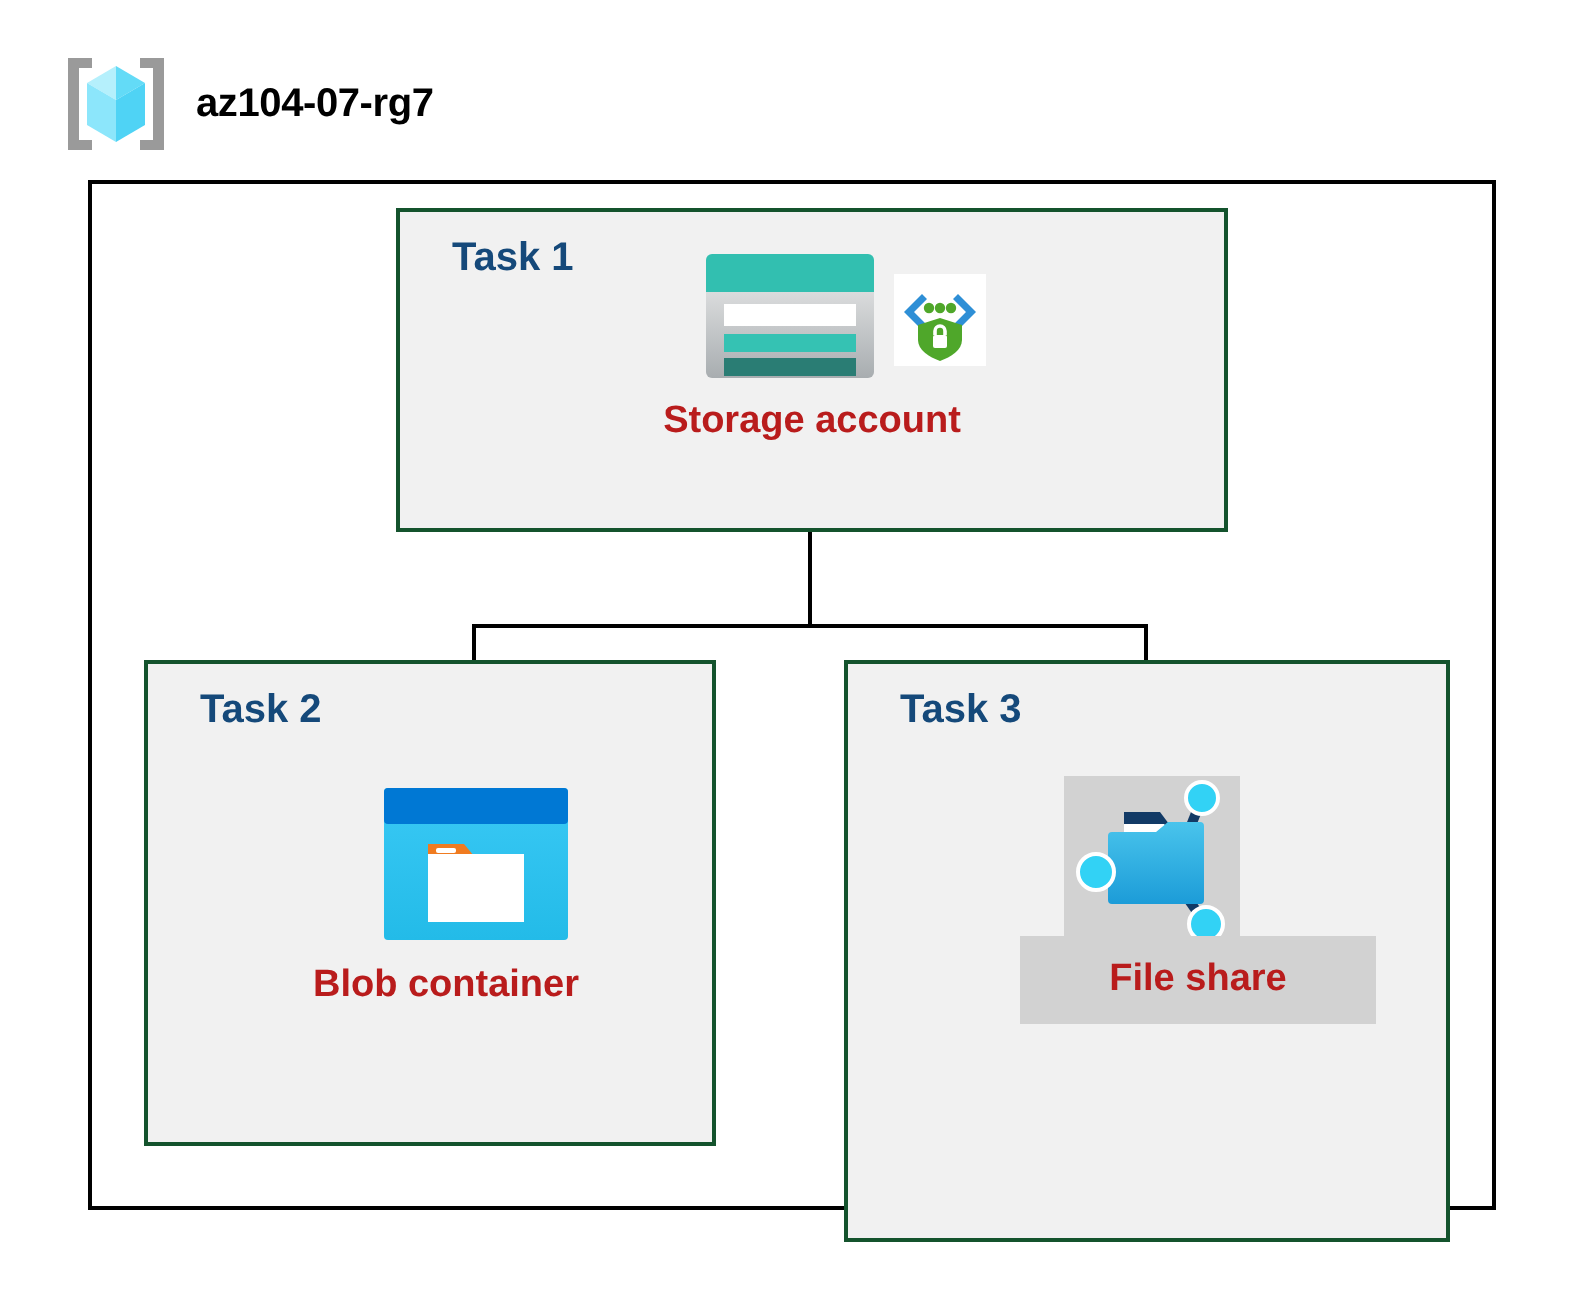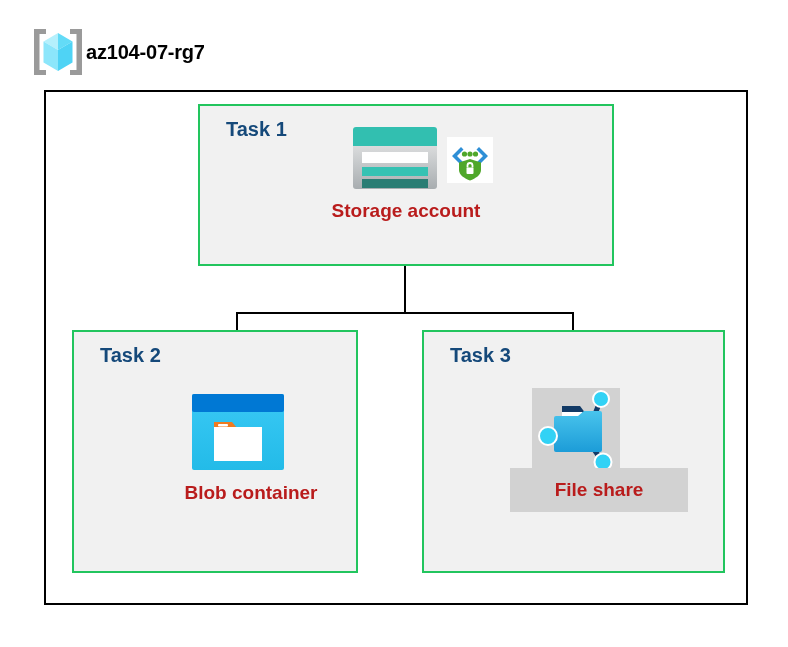--- a/index.html
+++ b/index.html
@@ -15,20 +15,21 @@
     overflow: hidden;
   }
 
   
   #rg-header {
     position: absolute;
     left: 30px;
     top: 26px;
     display: flex;
     align-items: center;
+    gap: 12px;
   }
   #rg-icon {
     width: 56px;
     height: 52px;
     display: block;
   }
   #rg-title {
     font-size: 20px;
     font-weight: bold;
     color: #000000;
@@ -45,26 +46,26 @@
     height: 515px;
     border: 2px solid #000000;
     background: #ffffff;
     box-sizing: border-box;
   }
 
   
   .task-box {
     position: absolute;
     background: #F1F1F1;
-    border: 2px solid #22c55e;
+    border: 2px solid #14532d;
     box-sizing: border-box;
   }
   #task1-box { left: 198px; top: 104px; width: 416px; height: 162px; }
   #task2-box { left: 72px;  top: 330px; width: 286px; height: 243px; }
-  #task3-box { left: 422px; top: 330px; width: 303px; height: 243px; }
+  #task3-box { left: 422px; top: 330px; width: 303px; height: 291px; }
 
   .task-label {
     position: absolute;
     left: 26px;
     top: 12px;
     font-size: 20px;
     font-weight: bold;
     color: #15497A;
     white-space: nowrap;
   }
@@ -72,21 +73,21 @@
   
   .node-caption {
     position: absolute;
     font-size: 19px;
     font-weight: bold;
     color: #b91c1c;
     white-space: nowrap;
     text-align: center;
   }
   #storage-caption   { left: 198px; top: 200px; width: 416px; }
-  #blob-caption      { left: 72px;  top: 482px; width: 302px; margin-left: 28px; }
+  #blob-caption      { left: 72px;  top: 482px; width: 302px; }
   #fileshare-caption {
     left: 510px; top: 468px; width: 178px; height: 44px;
     background: #D2D2D2;
     display: flex; align-items: center; justify-content: center;
   }
 
   
   #storage-icon  { position: absolute; left: 352px; top: 126px; width: 86px; height: 64px; }
   #endpoint-icon { position: absolute; left: 447px; top: 137px; width: 46px; height: 46px; }
   #blob-icon     { position: absolute; left: 190px; top: 392px; width: 96px; height: 80px; }

